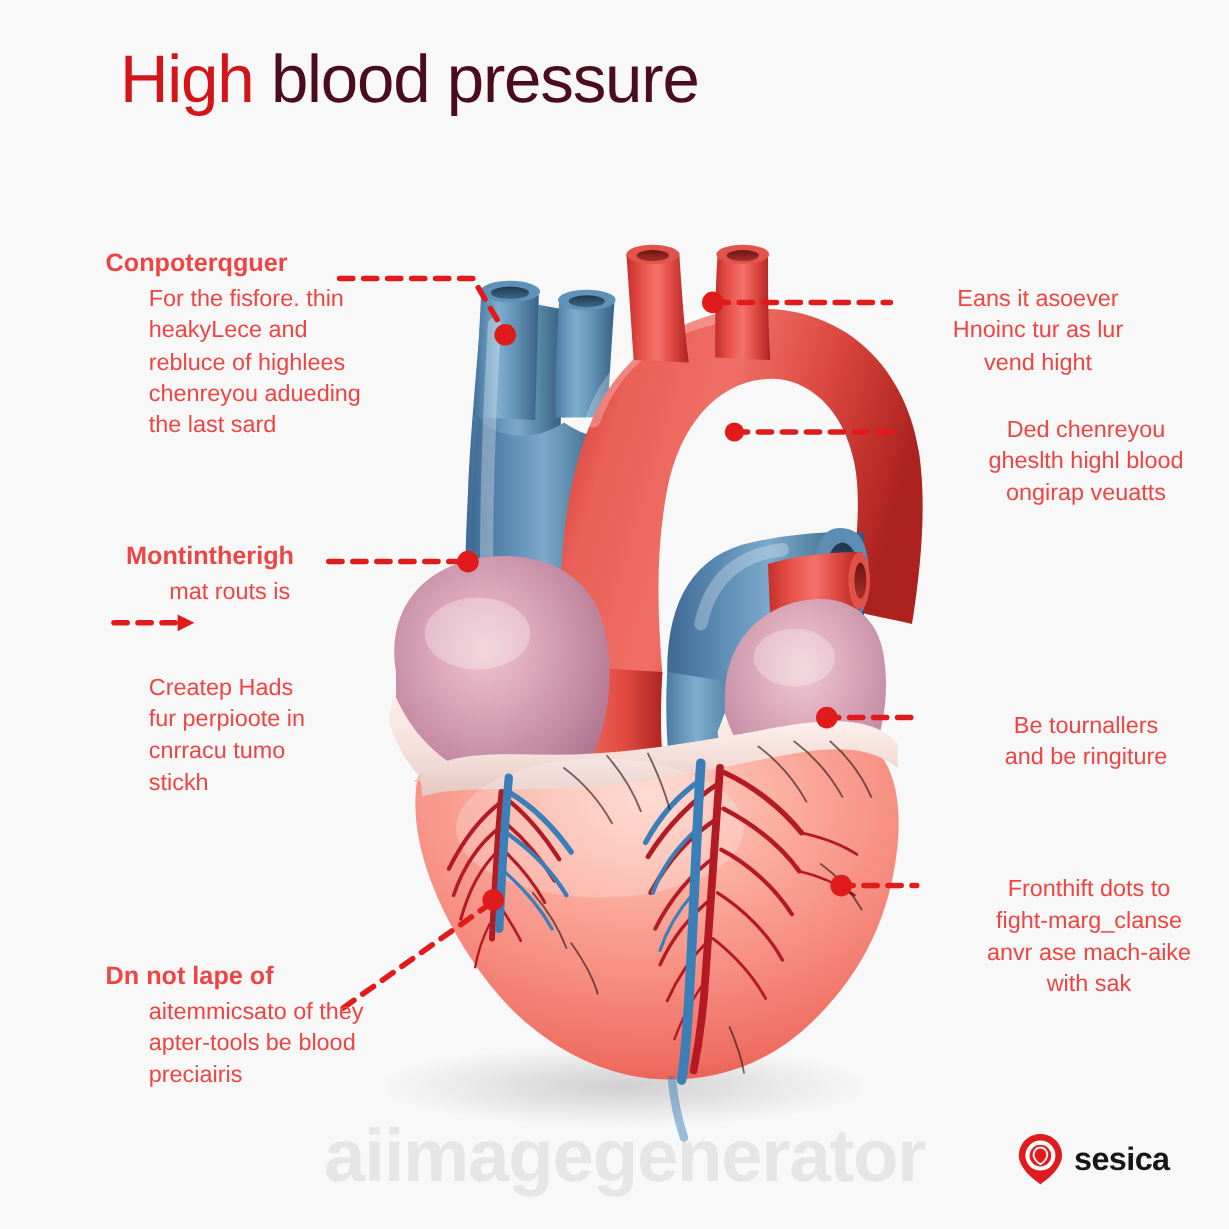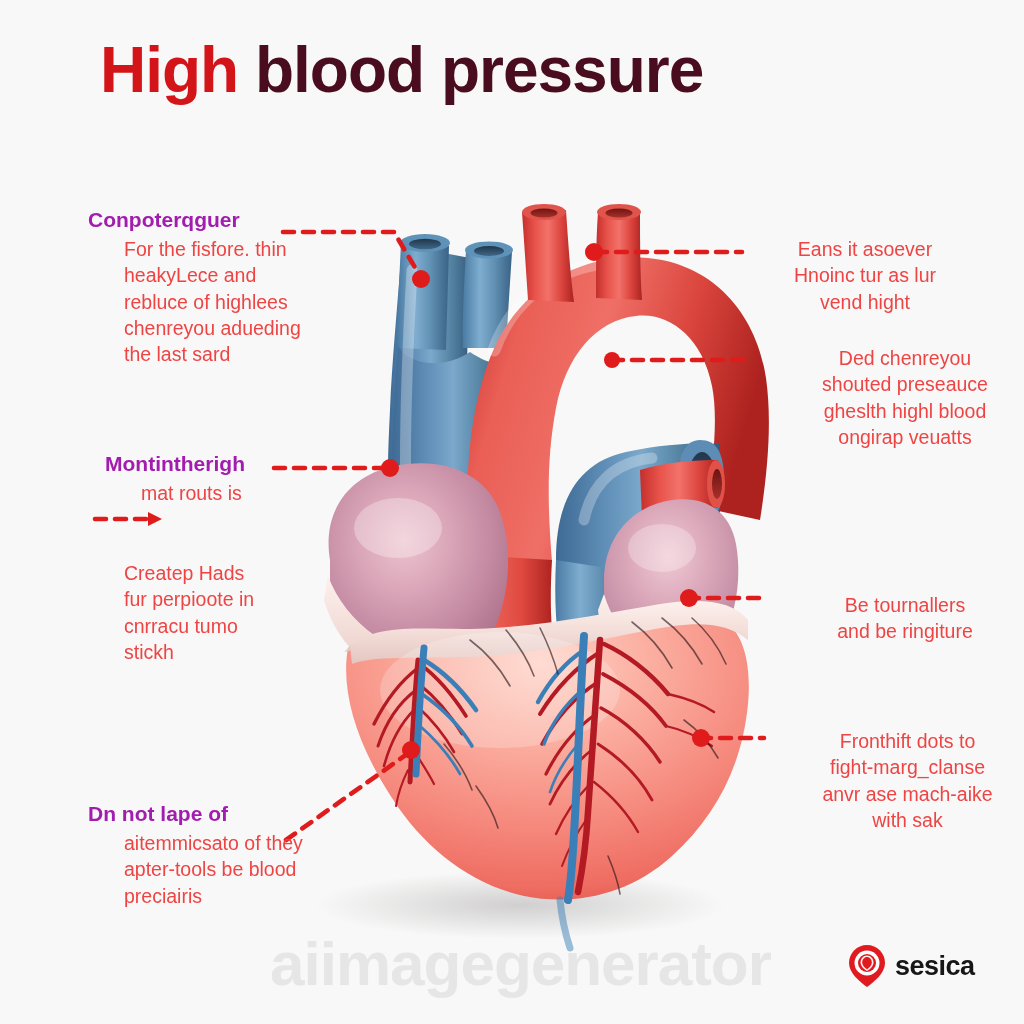--- a/index.html
+++ b/index.html
@@ -7,30 +7,30 @@
     width:1024px;height:1024px;
     background:#f7f8f7;
     font-family:"Liberation Sans","DejaVu Sans",sans-serif;
     overflow:hidden;position:relative;
   }
   #stage{position:absolute;inset:0;width:1024px;height:1024px;}
 
   
   .title{
     position:absolute;left:100px;top:38px;width:860px;
-    font-size:64px;font-weight:700;letter-spacing:-1px;
+    font-size:56px;font-weight:400;letter-spacing:-1px;
     line-height:1.0;white-space:nowrap;
   }
   .title .t-high{color:#d31418;}
   .title .t-rest{color:#4a0d20;}
 
   
   .callout{position:absolute;}
   .callout .c-head{
-    font-size:21px;font-weight:700;color:#a21caf;
+    font-size:21px;font-weight:700;color:#ef4444;
     line-height:1.15;margin-bottom:4px;white-space:nowrap;
   }
   .callout .c-body{
     font-size:19.5px;font-weight:400;color:#ef4444;
     line-height:1.35;
     margin-left:36px;
   }
   .callout .c-body div{white-space:nowrap;}
 
   .cl-left  .c-head,.cl-left  .c-body{text-align:left;}
@@ -382,21 +382,20 @@
     <div class="c-body">
       <div>Eans it asoever</div>
       <div>Hnoinc tur as lur</div>
       <div>vend hight</div>
     </div>
   </div>
 
   <div class="callout cl-right" style="left:762px;top:345px;width:250px;">
     <div class="c-body">
       <div>Ded chenreyou</div>
-      <div>shouted preseauce</div>
       <div>gheslth highl blood</div>
       <div>ongirap veuatts</div>
     </div>
   </div>
 
   <div class="callout cl-right" style="left:762px;top:592px;width:250px;">
     <div class="c-body">
       <div>Be tournallers</div>
       <div>and be ringiture</div>
     </div>

